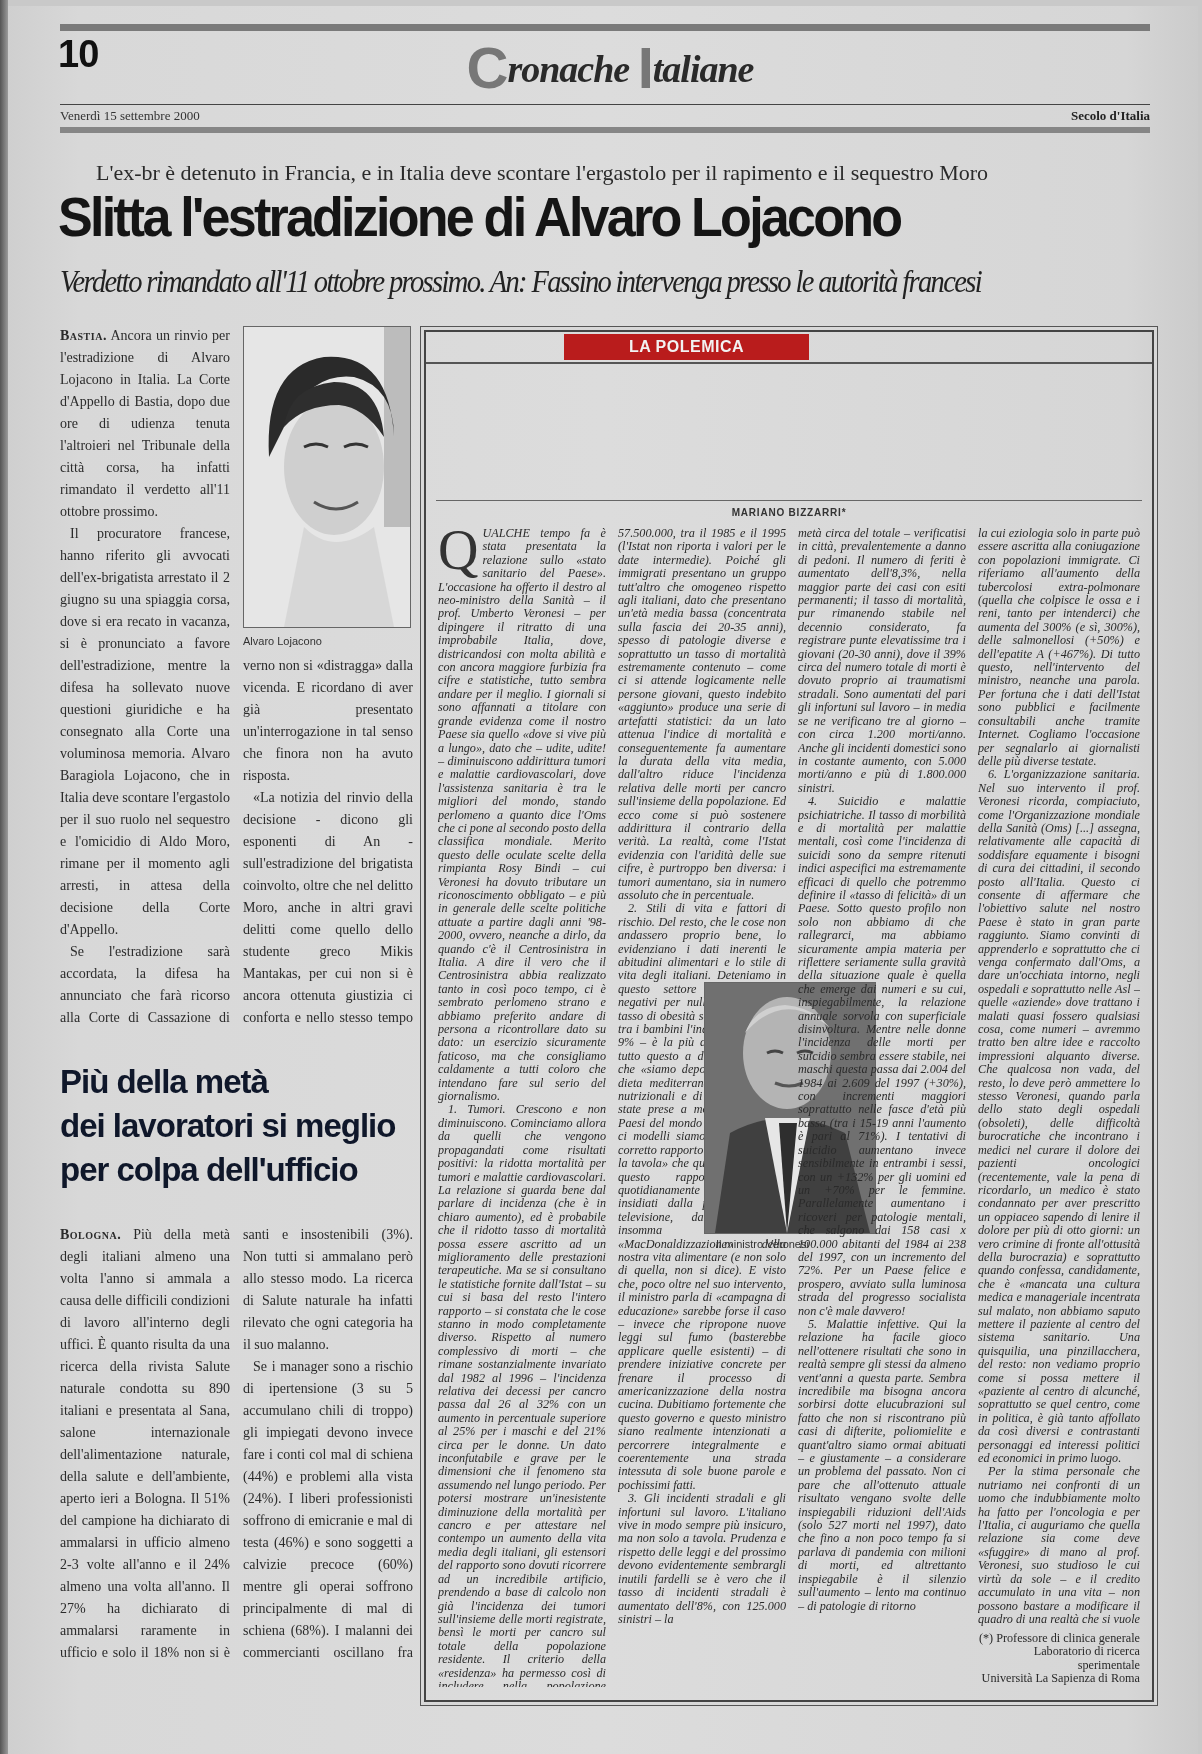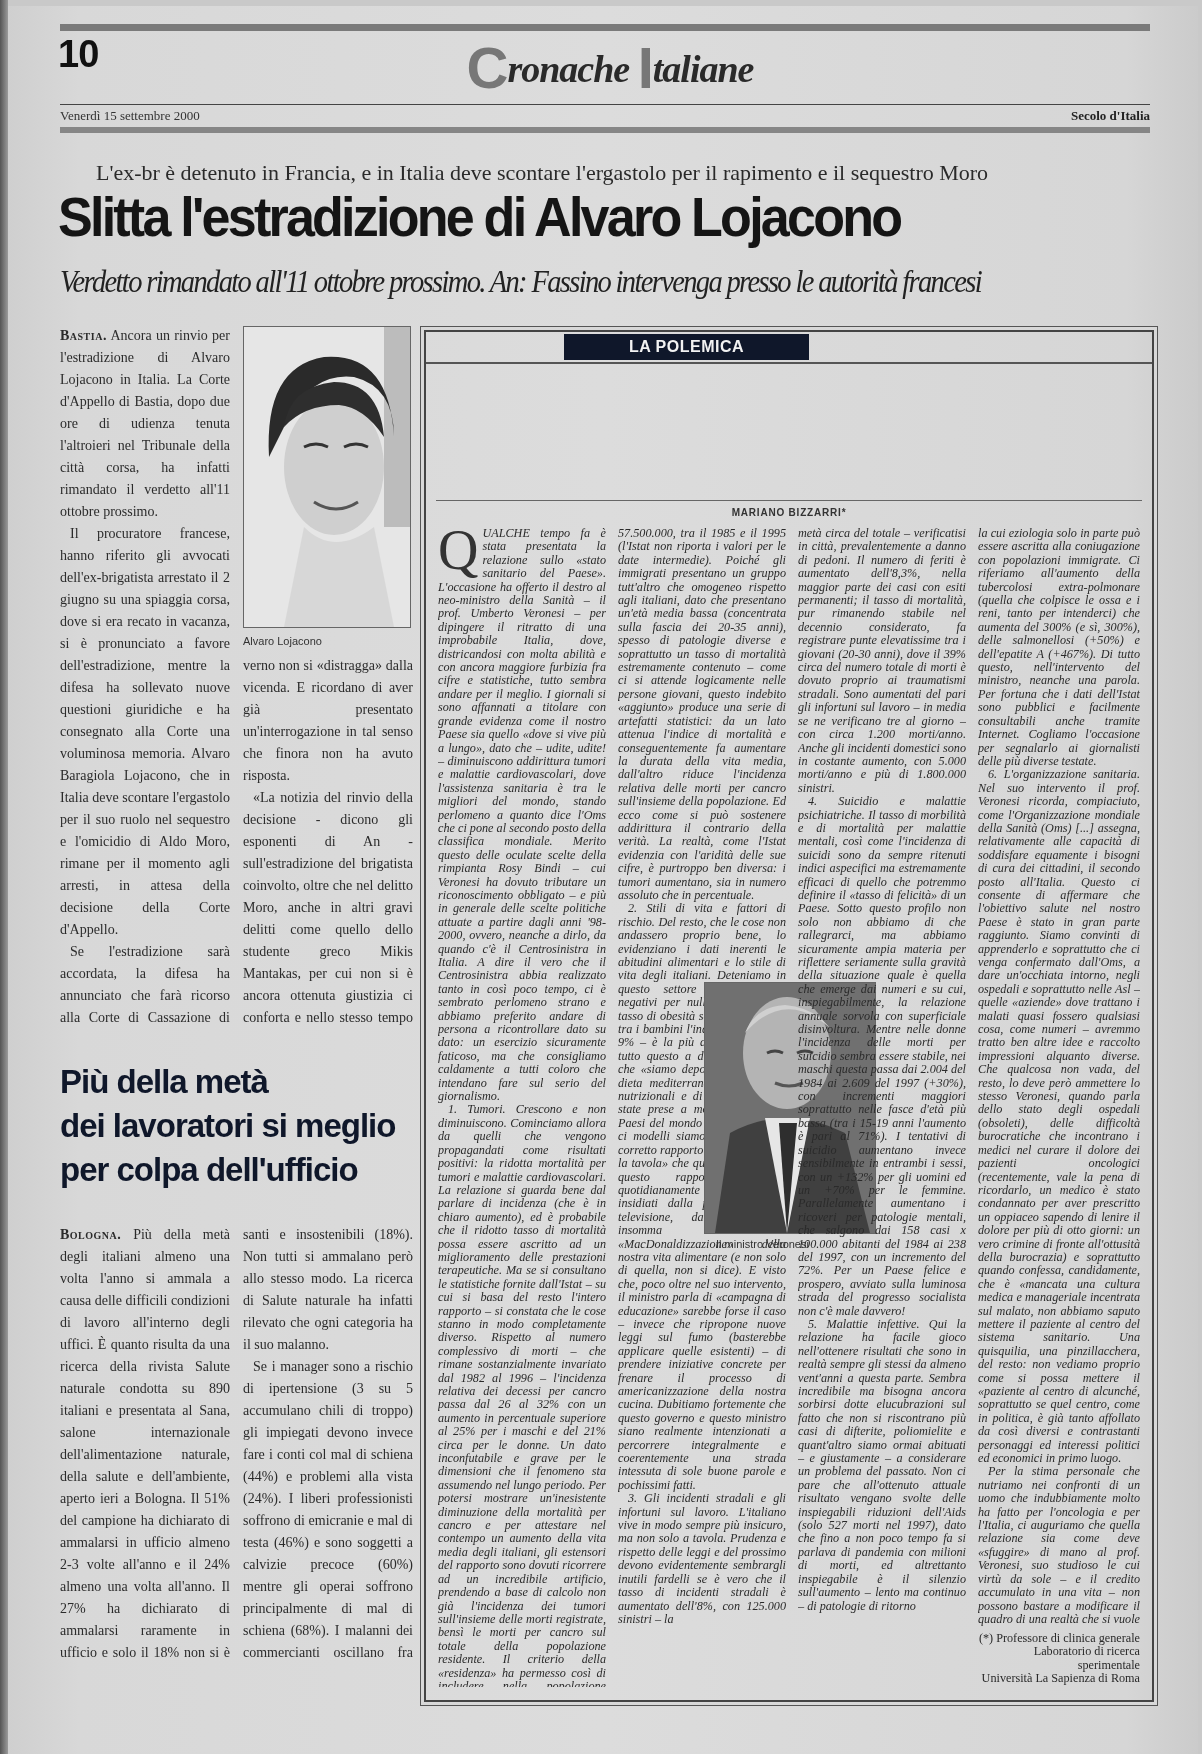--- a/index.html
+++ b/index.html
@@ -36,21 +36,21 @@
   .col p:first-child { text-indent:0; }
   .dateline-cap { font-weight:bold; font-variant:small-caps; letter-spacing:0.5px; }
 
   .photo { position:absolute; background:#888; border:1px solid #666; overflow:hidden; }
   .caption { position:absolute; font-family:"Liberation Sans", sans-serif; font-size:11px; color:#333; }
 
   .sec-head2 { position:absolute; left:60px; top:1060px; width:370px; font-family:"Liberation Sans", sans-serif; font-weight:bold; font-size:33px; line-height:44px; color:#0f172a; letter-spacing:-1px; }
 
   
   .polemica-box { position:absolute; left:424px; top:330px; width:726px; height:1368px; border:2px solid #444; box-shadow: 0 0 0 3px #d8d8d8, 0 0 0 4px #555; }
-  .polemica-tab { position:absolute; left:138px; top:2px; width:245px; height:26px; background:#0f172a; color:#f2f2f2; font-family:"Liberation Sans", sans-serif; font-weight:bold; font-size:16px; text-align:center; line-height:26px; letter-spacing:0.5px; }
+  .polemica-tab { position:absolute; left:138px; top:2px; width:245px; height:26px; background:#b91c1c; color:#f2f2f2; font-family:"Liberation Sans", sans-serif; font-weight:bold; font-size:16px; text-align:center; line-height:26px; letter-spacing:0.5px; }
   .polemica-rule { position:absolute; left:0; top:30px; width:100%; height:2px; background:#555; }
   .polemica-title { position:absolute; left:0; top:48px; width:100%; text-align:center; font-size:30px; line-height:32px; color:#2a2a2a; letter-spacing:-1px; }
   .polemica-title .drop { font-style:italic; font-size:48px; color:#777; vertical-align:-4px; }
   .polemica-rule2 { position:absolute; left:10px; top:168px; width:706px; height:1px; background:#666; }
   .byline { position:absolute; left:0; top:175px; width:100%; text-align:center; font-family:"Liberation Sans", sans-serif; font-weight:bold; font-size:10px; letter-spacing:0.8px; color:#333; }
   .pcol { position:absolute; font-style:italic; font-size:12.2px; line-height:13.4px; text-align:justify; color:#2a2a2a; }
   .pcol p { margin:0; text-indent:10px; }
   .dropcap { float:left; font-size:56px; line-height:46px; padding-right:4px; font-style:normal; color:#333; }
   .footnote { font-style:normal; text-align:right; }
 </style>
@@ -105,21 +105,21 @@
 <div class="sec-head2">
   <div>Più della metà</div>
   <div>dei lavoratori si meglio</div>
   <div>per colpa dell'ufficio</div>
 </div>
 
 <div class="col" style="left:60px; top:1224px; width:170px; height:440px; overflow:hidden;">
   <p><span class="dateline-cap">Bologna.</span> <span>Più della metà degli italiani almeno una volta l'anno si ammala a causa delle difficili condizioni di lavoro all'interno degli uffici. È quanto risulta da una ricerca della rivista Salute naturale condotta su 890 italiani e presentata al Sana, salone internazionale dell'alimentazione naturale, della salute e dell'ambiente, aperto ieri a Bologna. Il 51% del campione ha dichiarato di ammalarsi in ufficio almeno 2-3 volte all'anno e il 24% almeno una volta all'anno. Il 27% ha dichiarato di ammalarsi raramente in ufficio e solo il 18% non si è ammalato mai sul posto di lavoro. Tra le cause principali del malessere, gli intervistati hanno indicato al primo posto (58%) la cattiva alimentazione (fast food, panini mangiati in piedi, cattiva qualità della mensa aziendale). Al secondo posto vengono i problemi con colleghi (45%) e capoufficio (40%). Fattori di rischio sono anche la vita sedentaria (40%) e gli spazi angusti e cupi (36%). Tra le cause di malattia compare (28%) anche la vicinanza della macchinetta di caffè, che induce troppo spesso in tentazione e quindi a un consumo eccessivo. Altre cause importanti sono state indicate nell'eccessiva umidità (22%) e negli orari pe-</span></p>
 </div>
 <div class="col" style="left:243px; top:1224px; width:170px; height:440px; overflow:hidden;">
-  <p style="text-indent:0">santi e insostenibili (18%). Non tutti si ammalano però allo stesso modo. La ricerca di Salute naturale ha infatti rilevato che ogni categoria ha il suo malanno.</p>
+  <p style="text-indent:0">santi e insostenibili (3%). Non tutti si ammalano però allo stesso modo. La ricerca di Salute naturale ha infatti rilevato che ogni categoria ha il suo malanno.</p>
   <p>Se i manager sono a rischio di ipertensione (3 su 5 accumulano chili di troppo) gli impiegati devono invece fare i conti col mal di schiena (44%) e problemi alla vista (24%). I liberi professionisti soffrono di emicranie e mal di testa (46%) e sono soggetti a calvizie precoce (60%) mentre gli operai soffrono principalmente di mal di schiena (68%). I malanni dei commercianti oscillano fra ansia (60%) e attacchi di panico (40%) mentre i rappresentanti e gli agenti di commercio sono le categorie a più alto rischio di reumatismi (24%). Secondo Salute naturale, per rimediare a queste situazioni bisognerebbe innanzitutto cambiare le abitudini alimentari. Quindi, bisogna evitare il fast food e privilegiare frutta e insalata rispetto a pasti pesanti. L'ingrediente da preferire, secondo gli esperti della rivista, è il finocchio (in passato usato per accrescere la forza muscolare dei gladiatori). In caso di stanchezza, sostituire al caffè la 'coca cola' dei latte cioè un infuso ottenuto diluendo in acqua noci di cola frantumate.</p>
 </div>
 
 <div class="polemica-box">
   <div class="polemica-tab">LA POLEMICA</div>
   <div class="polemica-rule"></div>
   <div class="polemica-rule2"></div>
   <div class="byline">MARIANO BIZZARRI*</div>
 
   <div class="pcol" style="left:12px; top:195px; width:168px; height:1160px; overflow:hidden;">

